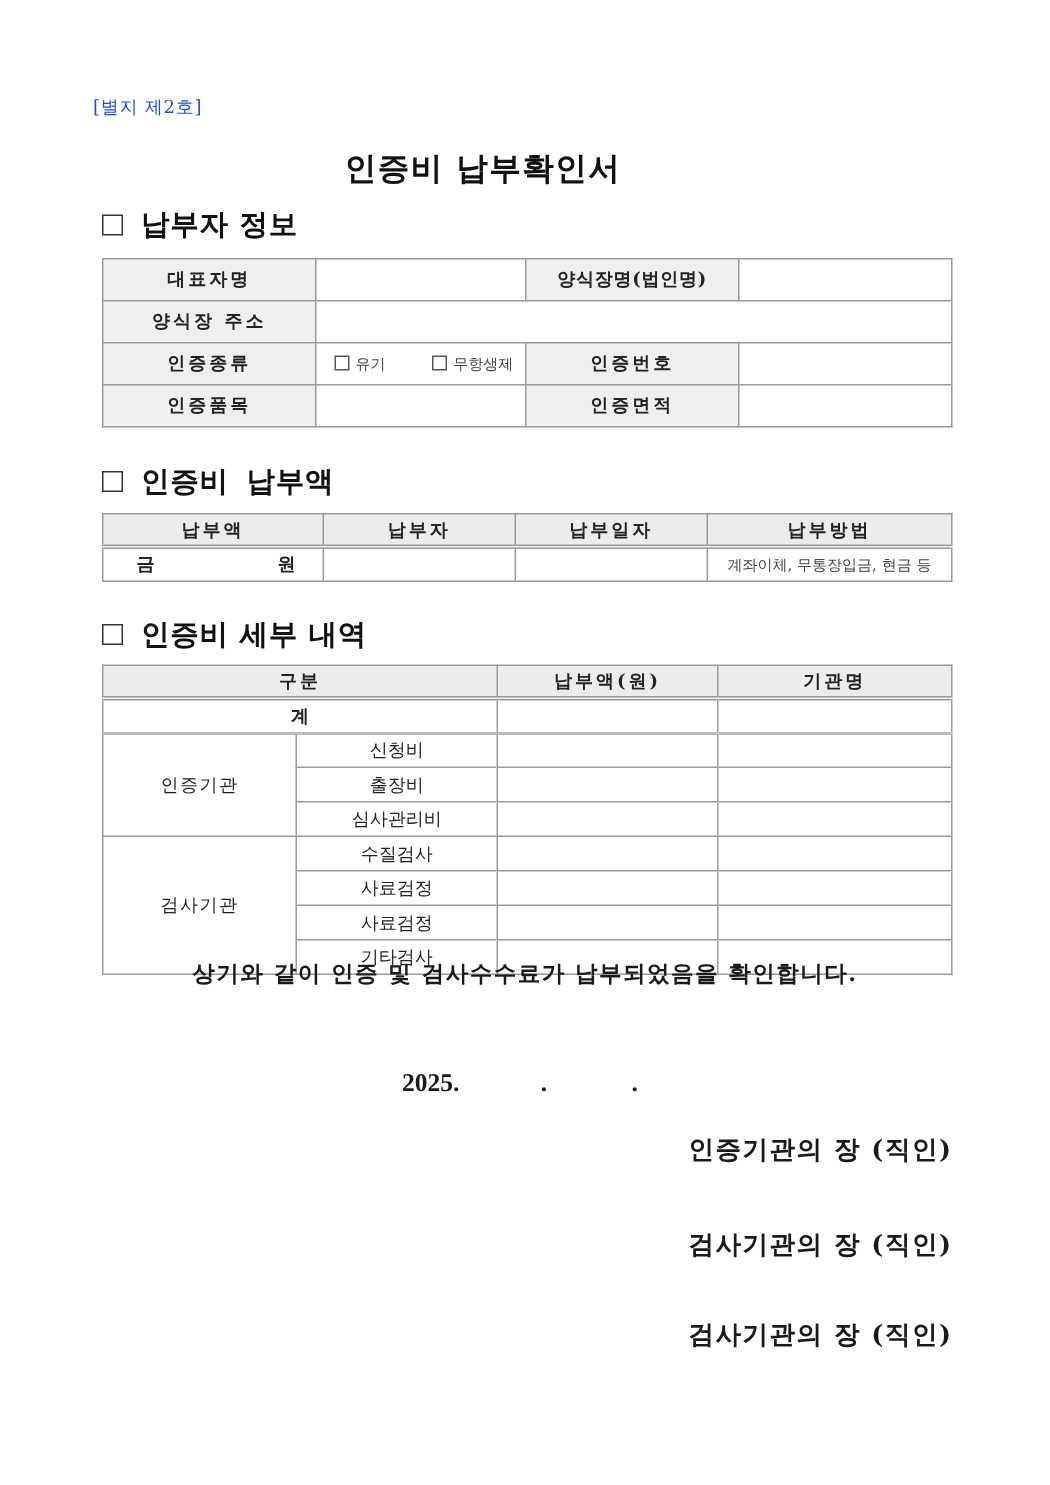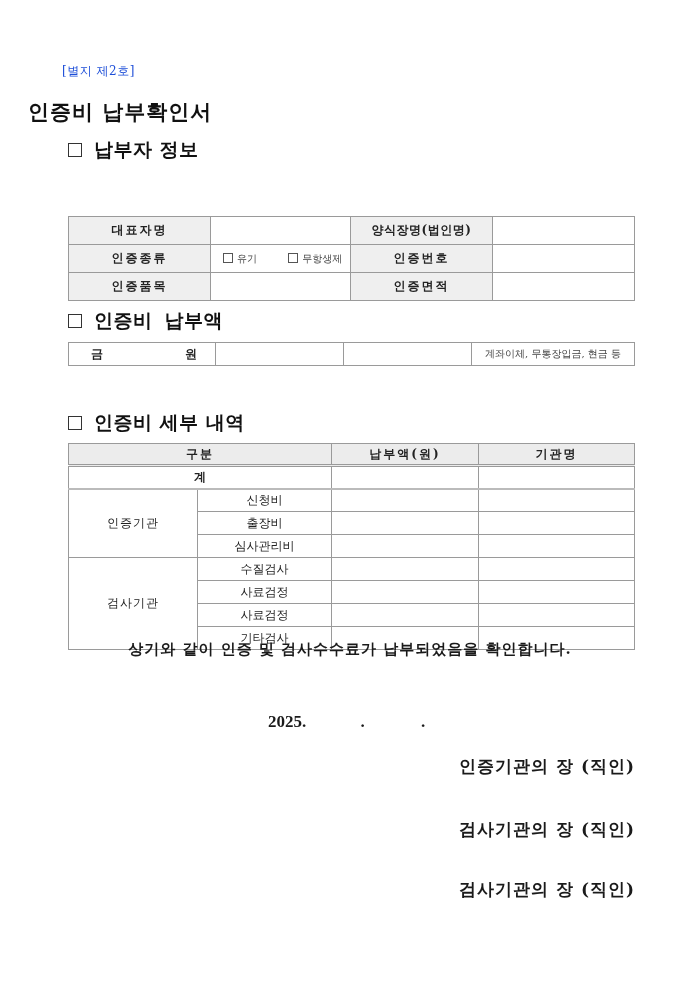--- a/index.html
+++ b/index.html
@@ -1,21 +1,21 @@
 <!DOCTYPE html>
 <html><head>
 <meta charset="utf-8">
 <style>
   html, body { margin: 0; padding: 0; background: #ffffff; }
   body { width: 700px; height: 990px; position: relative; overflow: hidden;
          font-family: "DejaVu Serif", "Liberation Serif", serif; color: #1a1a1a; }
   .abs { position: absolute; }
   .form-no { left: 62px; top: 63px; font-size: 12px; color: #1d4ed8; letter-spacing: 0.5px; }
-  .title { left: 0; width: 644px; top: 98px; text-align: left; font-family: "DejaVu Sans", "Liberation Sans", sans-serif;
-           font-size: 21px; font-weight: bold; color: #111; letter-spacing: 1px; padding-left: 28px; }
+  .title { left: 0; width: 644px; top: 98px; text-align: center; font-family: "DejaVu Sans", "Liberation Sans", sans-serif;
+           font-size: 21px; font-weight: bold; color: #111; letter-spacing: 1px; }
   .section { left: 68px; font-family: "DejaVu Sans", "Liberation Sans", sans-serif; font-size: 19px; font-weight: bold; color: #111;
              display: flex; align-items: center; letter-spacing: 0.5px; }
   .section .box { display: inline-block; width: 14px; height: 14px; border: 1.5px solid #333; margin-right: 12px; box-sizing: border-box; }
   table { border-collapse: collapse; table-layout: fixed; position: absolute; }
   td, th { border: 1px solid #9a9a9a; font-size: 12px; text-align: center; padding: 0; font-weight: normal; color: #222; }
   .lbl { background: #efefef; font-weight: bold; letter-spacing: 2px; }
   .hdr th { background: #ececec; font-weight: bold; letter-spacing: 2px; border-bottom: 3px double #9a9a9a; }
   .small { font-size: 10px; color: #444; }
   .chk { display: inline-block; width: 8px; height: 8px; border: 1px solid #555; margin-right: 4px; vertical-align: -1px; }
   .dash td.d { border-bottom: 1px dashed #a8a8a8; }
@@ -28,33 +28,37 @@
 <body>
 
 <div class="abs form-no">[별지 제2호]</div>
 <div class="abs title">인증비 납부확인서</div>
 
 <div class="abs section" style="top:137px;">
   <span class="box"></span>
   <span>납부자 정보</span>
 </div>
 
-<table style="left:68px; top:172px; width:566px;margin-top:44px;">
+<table style="left:68px; top:172px; width:566px;">
   <colgroup>
       <col style="width:142px">
       <col style="width:140px">
       <col style="width:142px">
       <col style="width:142px">
     </colgroup>
   <tbody>
       <tr style="height:28px;">
     <td class="lbl">대표자명</td>
     <td></td>
     <td class="lbl" style="letter-spacing:0.5px">양식장명(법인명)</td>
     <td></td>
+  </tr>
+  <tr style="height:28px;">
+    <td class="lbl">양식장 주소</td>
+    <td colspan="3"></td>
   </tr>
   <tr style="height:28px;">
     <td class="lbl">인증종류</td>
     <td class="small" style="text-align:left; padding-left:12px;">
       <span><span class="chk"></span><span>유기</span></span>
       <span style="margin-left:28px;"><span class="chk"></span><span>무항생제</span></span>
     </td>
     <td class="lbl">인증번호</td>
     <td></td>
   </tr>
@@ -73,20 +77,26 @@
 </div>
 
 <table style="left:68px; top:342px; width:566px;">
   <colgroup>
       <col style="width:147px">
       <col style="width:128px">
       <col style="width:128px">
       <col style="width:163px">
     </colgroup>
   <tbody>
+      <tr class="hdr" style="height:22px;">
+    <th>납부액</th>
+    <th>납부자</th>
+    <th>납부일자</th>
+    <th>납부방법</th>
+  </tr>
   <tr style="height:23px;">
     <td style="font-weight:bold;">
       <span style="display:flex; justify-content:space-between; padding:0 18px 0 22px;">
         <span>금</span>
         <span>원</span>
       </span>
     </td>
     <td></td>
     <td></td>
     <td class="small">계좌이체, 무통장입금, 현금 등</td>

